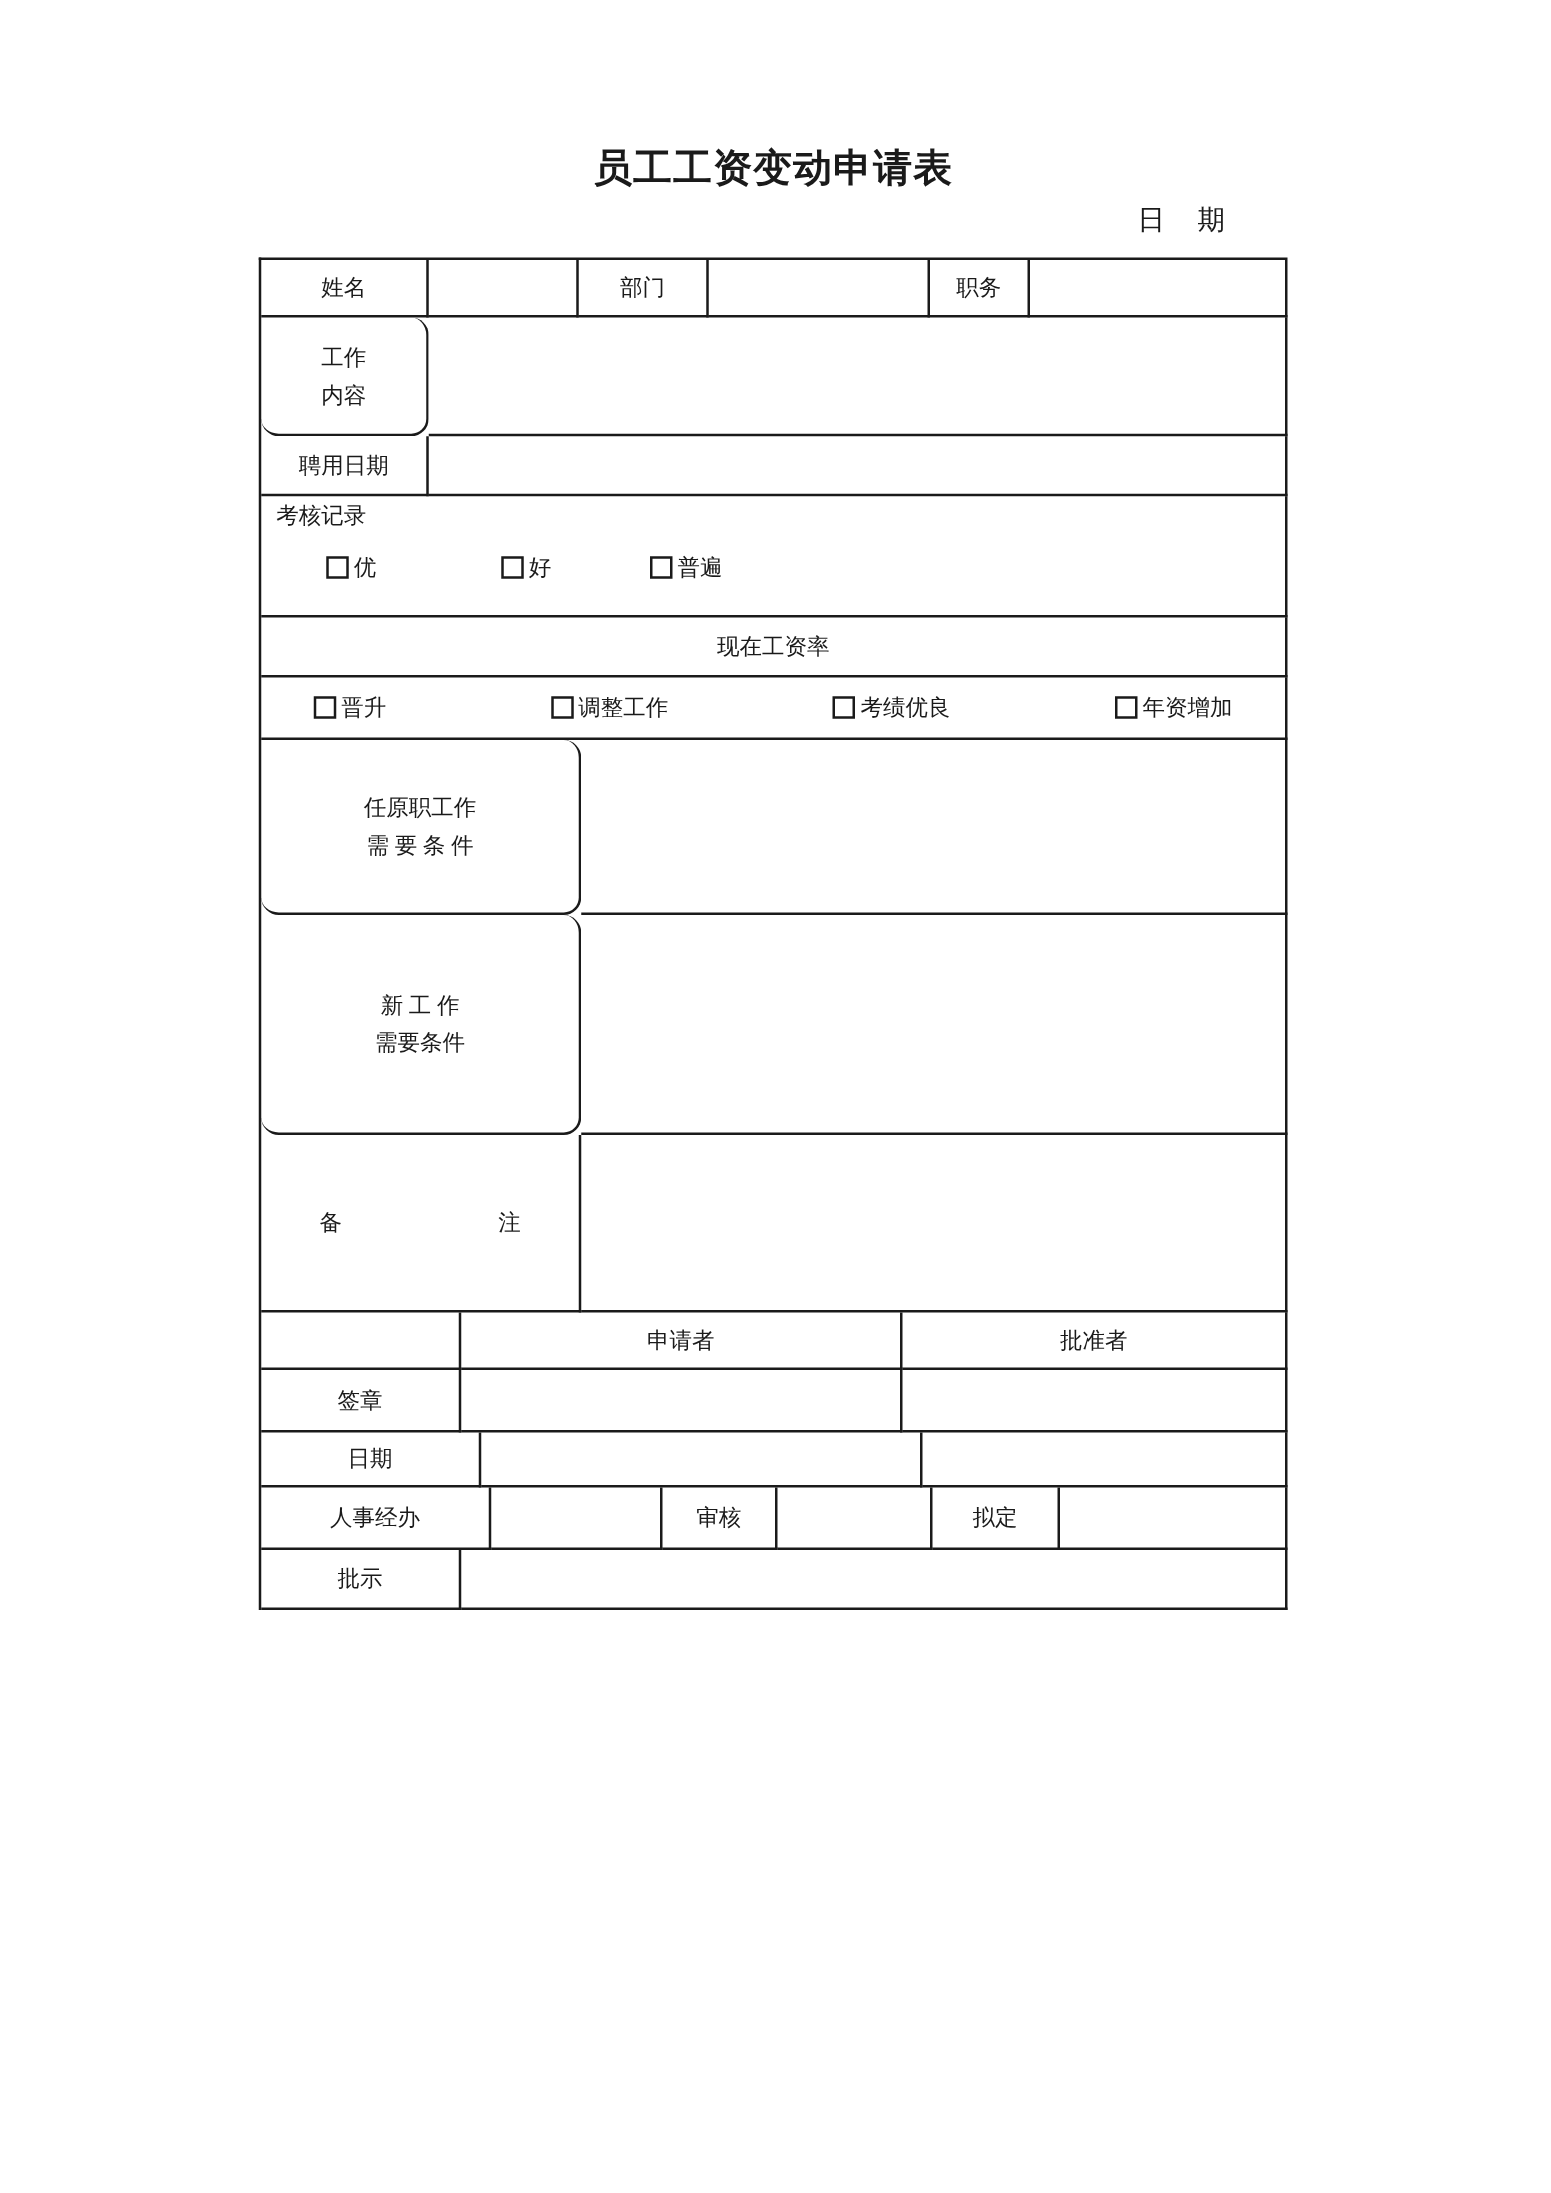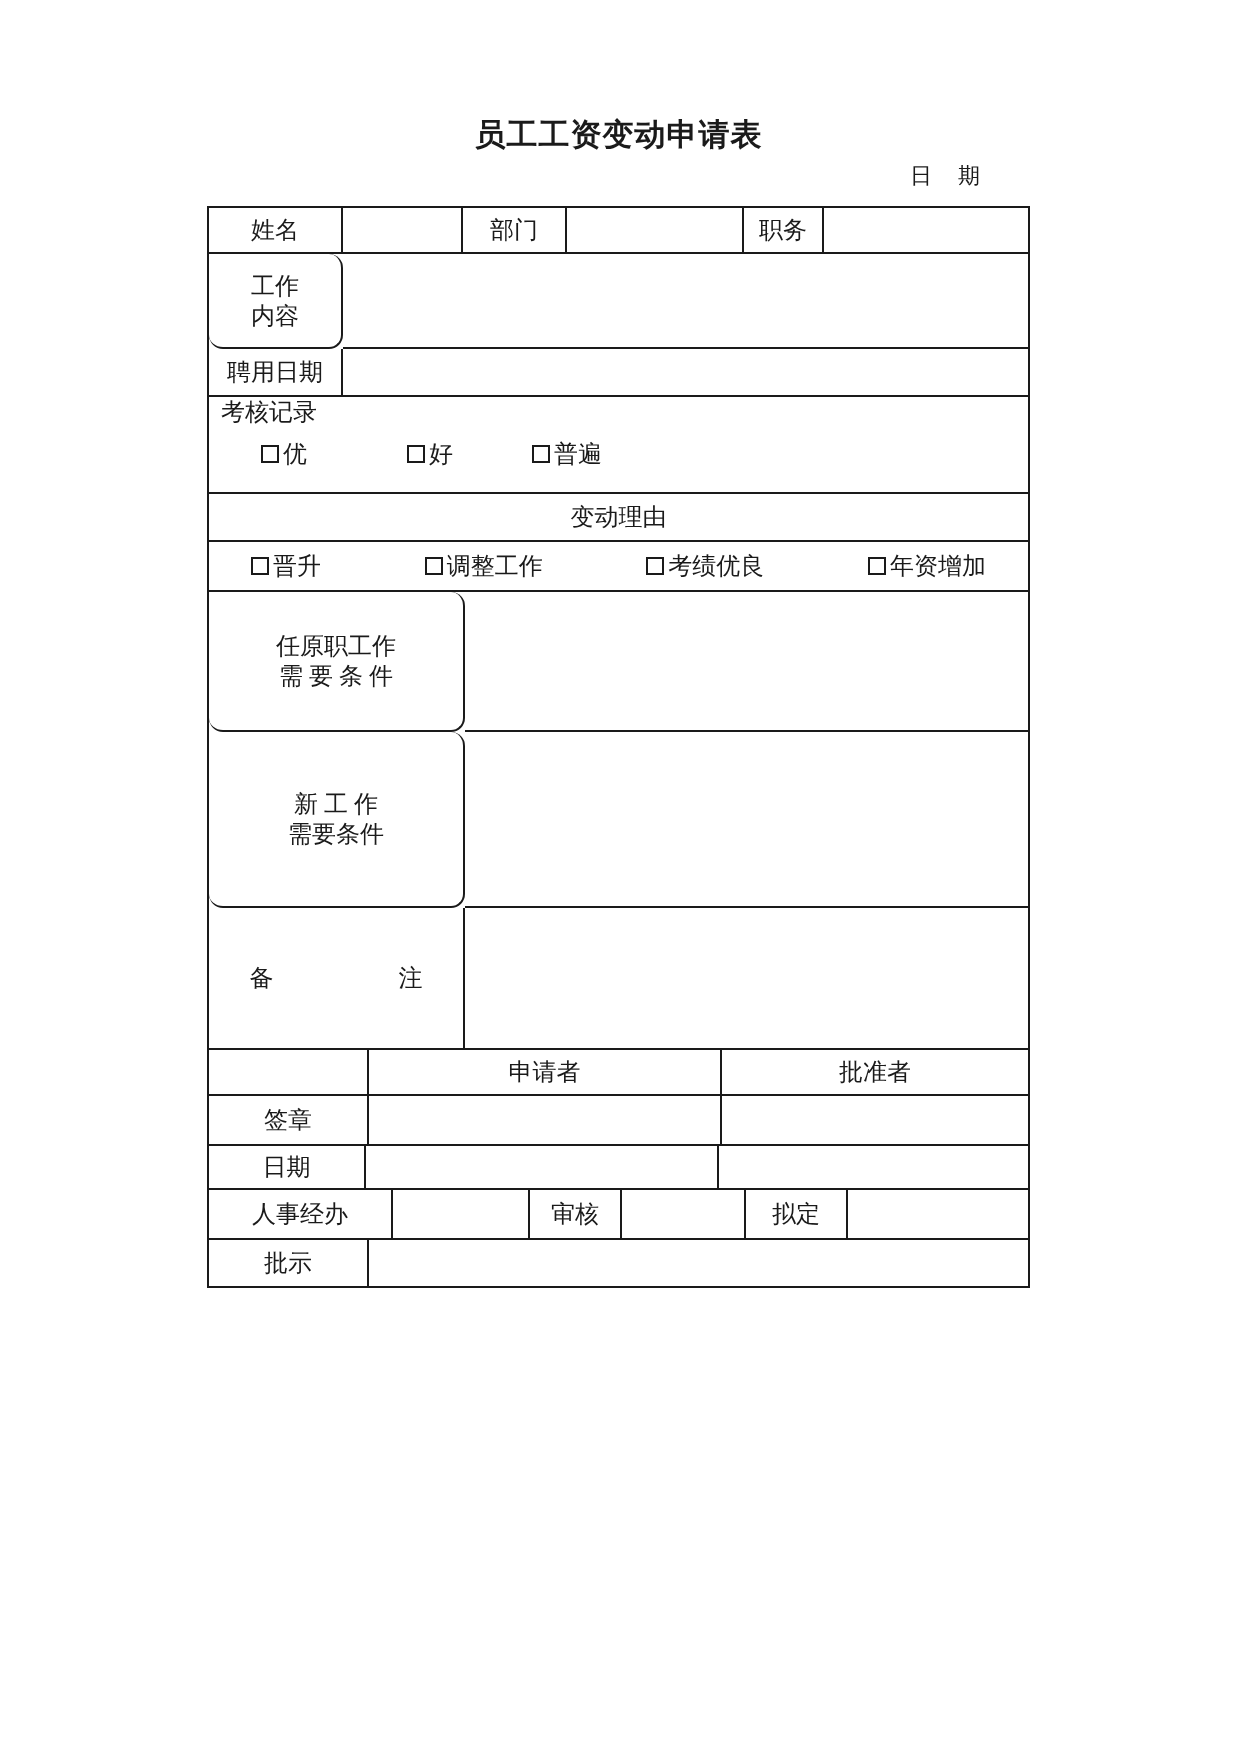--- a/index.html
+++ b/index.html
@@ -25,21 +25,21 @@
   .ftable{
     margin-top:18px;
     border-left:2px solid #1a1a1a;border-top:2px solid #1a1a1a;
     width:823px;box-sizing:border-box;
   }
   .row{display:flex;width:100%;box-sizing:border-box;}
   .c{
     border-right:2px solid #1a1a1a;border-bottom:2px solid #1a1a1a;
     box-sizing:border-box;
     display:flex;align-items:center;justify-content:center;
-    font-size:24px;line-height:30px;
+    font-size:18px;line-height:30px;
     flex-shrink:0;
   }
   .grow{flex:1 1 auto;}
   .lbl{text-align:center;}
   .two{flex-direction:column;justify-content:center;border-radius:14px;}
   .assess{flex-direction:column;align-items:stretch;justify-content:flex-start;}
   .assess .aline1{padding-left:12px;margin-bottom:12px;}
   .cbrow{display:flex;align-items:center;}
   .cbgroup{display:flex;align-items:center;gap:4px;}
   .box{
@@ -99,21 +99,21 @@
               <span class="box"></span>
               <span>普遍</span>
             </span>
           </div>
         </div>
       </div>
 
 
 
       <div class="row" style="height:48px">
-        <div class="c grow lbl">变动理由</div>
+        <div class="c grow lbl">现在工资率</div>
       </div>
 
       <div class="row" style="height:50px">
         <div class="c grow reasonrow">
           <span class="cbgroup">
             <span class="box"></span>
             <span>晋升</span>
           </span>
           <span class="cbgroup">
             <span class="box"></span>
@@ -160,21 +160,21 @@
         <div class="c grow lbl">批准者</div>
       </div>
 
       <div class="row" style="height:50px">
         <div class="c lbl" style="width:160px">签章</div>
         <div class="c" style="width:353px"></div>
         <div class="c grow"></div>
       </div>
 
       <div class="row" style="height:44px">
-        <div class="c lbl" style="width:157px">日期</div>
+        <div class="c lbl" style="width:176px">日期</div>
         <div class="c" style="width:353px"></div>
         <div class="c grow"></div>
       </div>
 
       <div class="row" style="height:50px">
         <div class="c lbl" style="width:184px">人事经办</div>
         <div class="c" style="width:137px"></div>
         <div class="c lbl" style="width:92px">审核</div>
         <div class="c" style="width:124px"></div>
         <div class="c lbl" style="width:102px">拟定</div>

